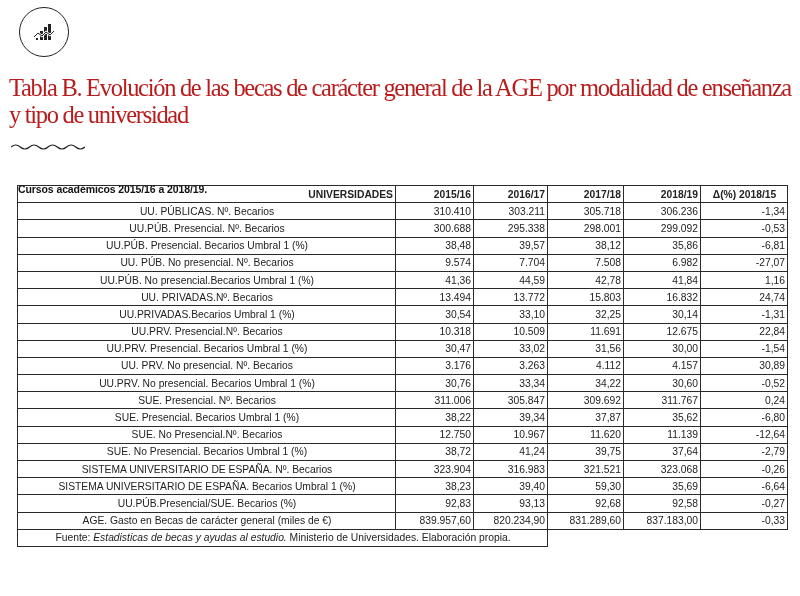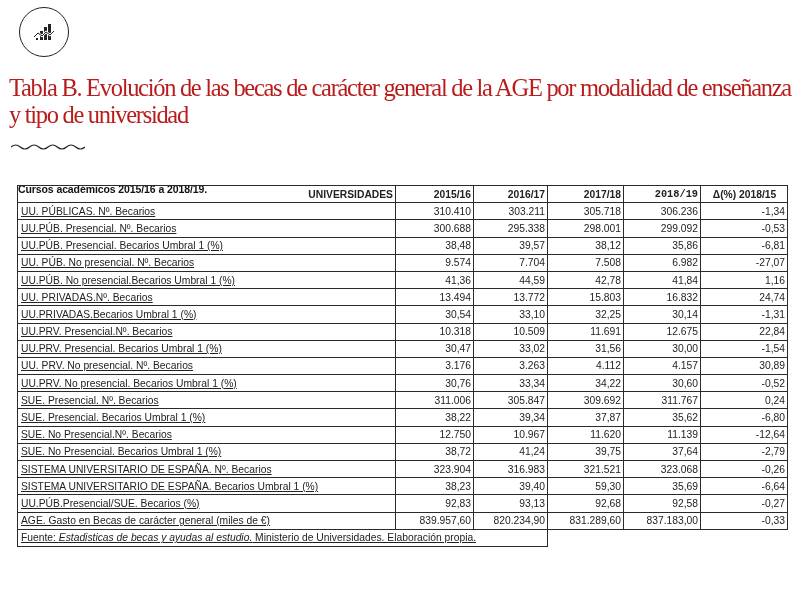--- a/index.html
+++ b/index.html
@@ -23,26 +23,26 @@
     position: absolute; left: 17px; top: 185px; border-collapse: collapse;
     font-family: "Liberation Sans", sans-serif; font-size: 10.3px; color: #222;
   }
   table.data td, table.data th {
     border: 1.3px solid #2a2a2a; height: 16.2px; padding: 0 2px 0 3px;
     white-space: nowrap; line-height: 15px;
   }
   table.data th { font-weight: bold; text-align: right; }
   table.data th.first { text-align: right; }
   table.data td.num { text-align: right; }
-  table.data td.label { text-align: left; text-decoration: underline; }
+  table.data td.label { text-align: center; }
   .c0 { width: 372px; }
   .c1 { width: 72px; }
   .c2 { width: 68px; }
   .c3 { width: 70px; }
-  .c4 { width: 71px; font-family: Liberation Mono, monospace; }
+  .c4 { width: 71px; }
   .c5 { width: 81px; }
   .footer-row td { border-right: 1.3px solid #2a2a2a; }
   .footer-row td.empty { border: none; border-top: 1.3px solid #2a2a2a; }
   .footer-italic { font-style: italic; }
 </style>
 </head>
 <body>
 
 <div class="icon-circle">
   <svg width="22" height="18" viewBox="0 0 22 18">

